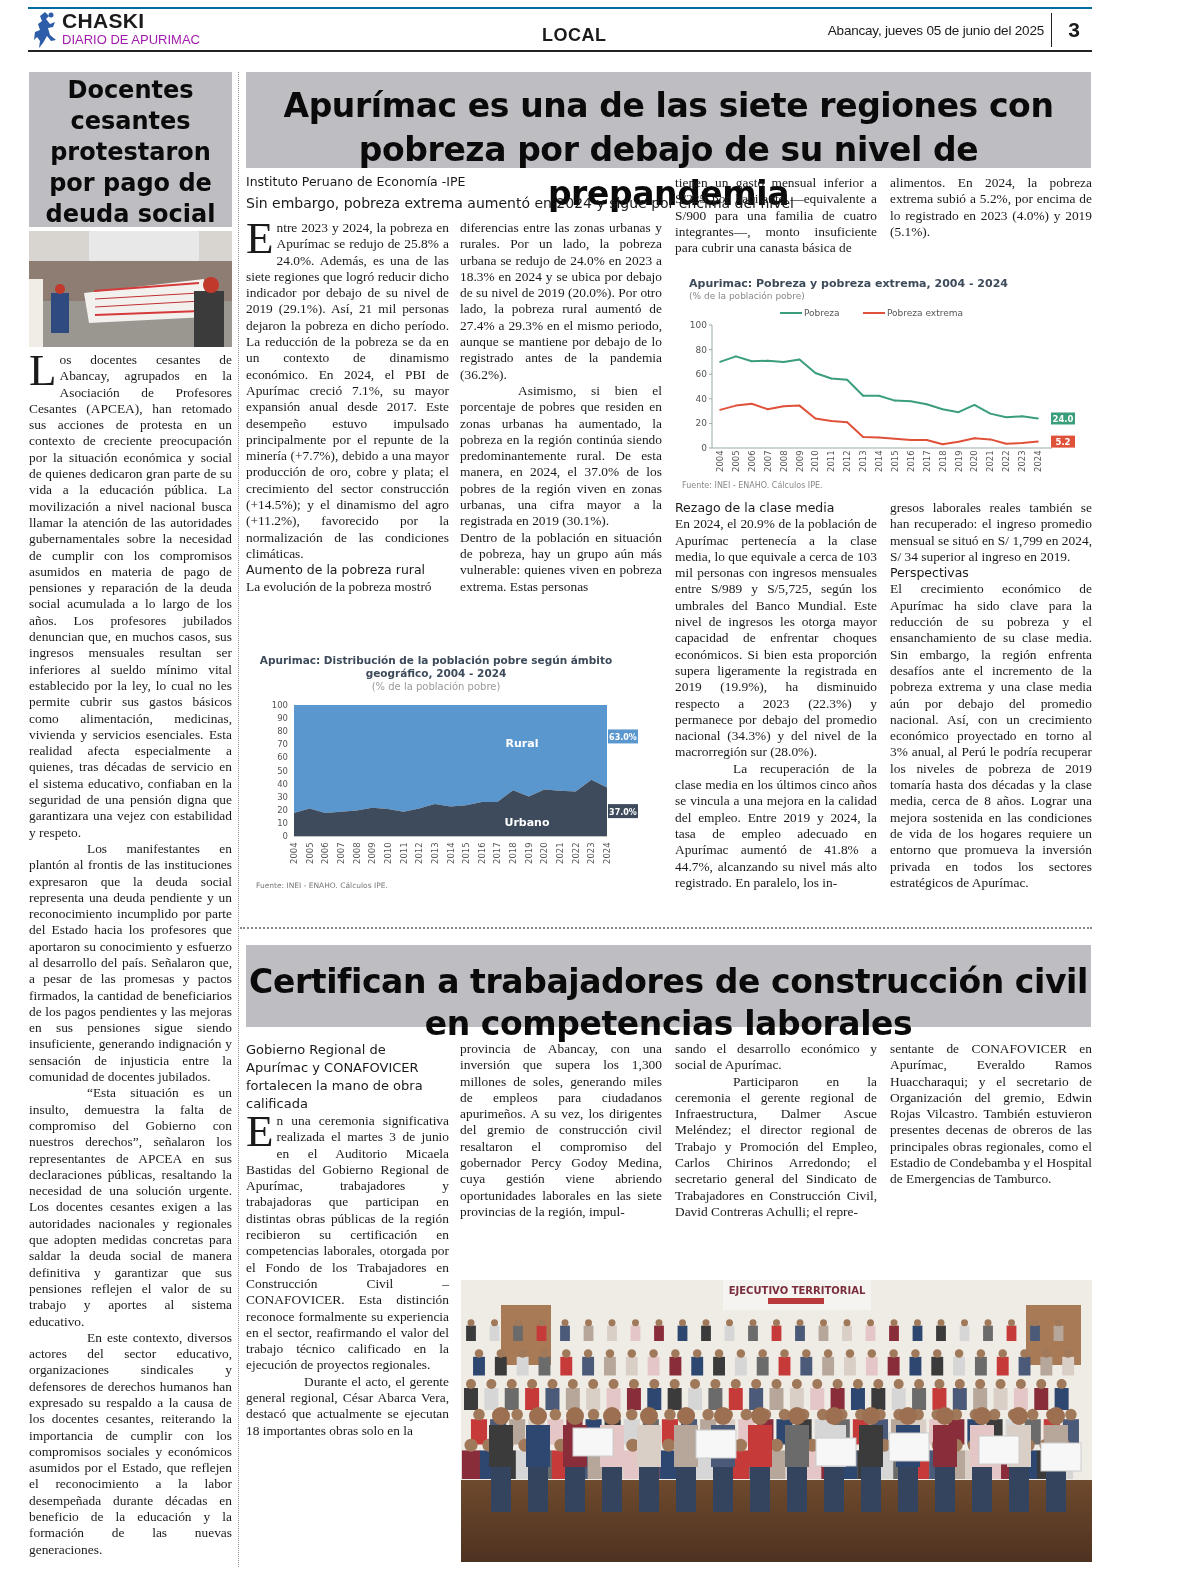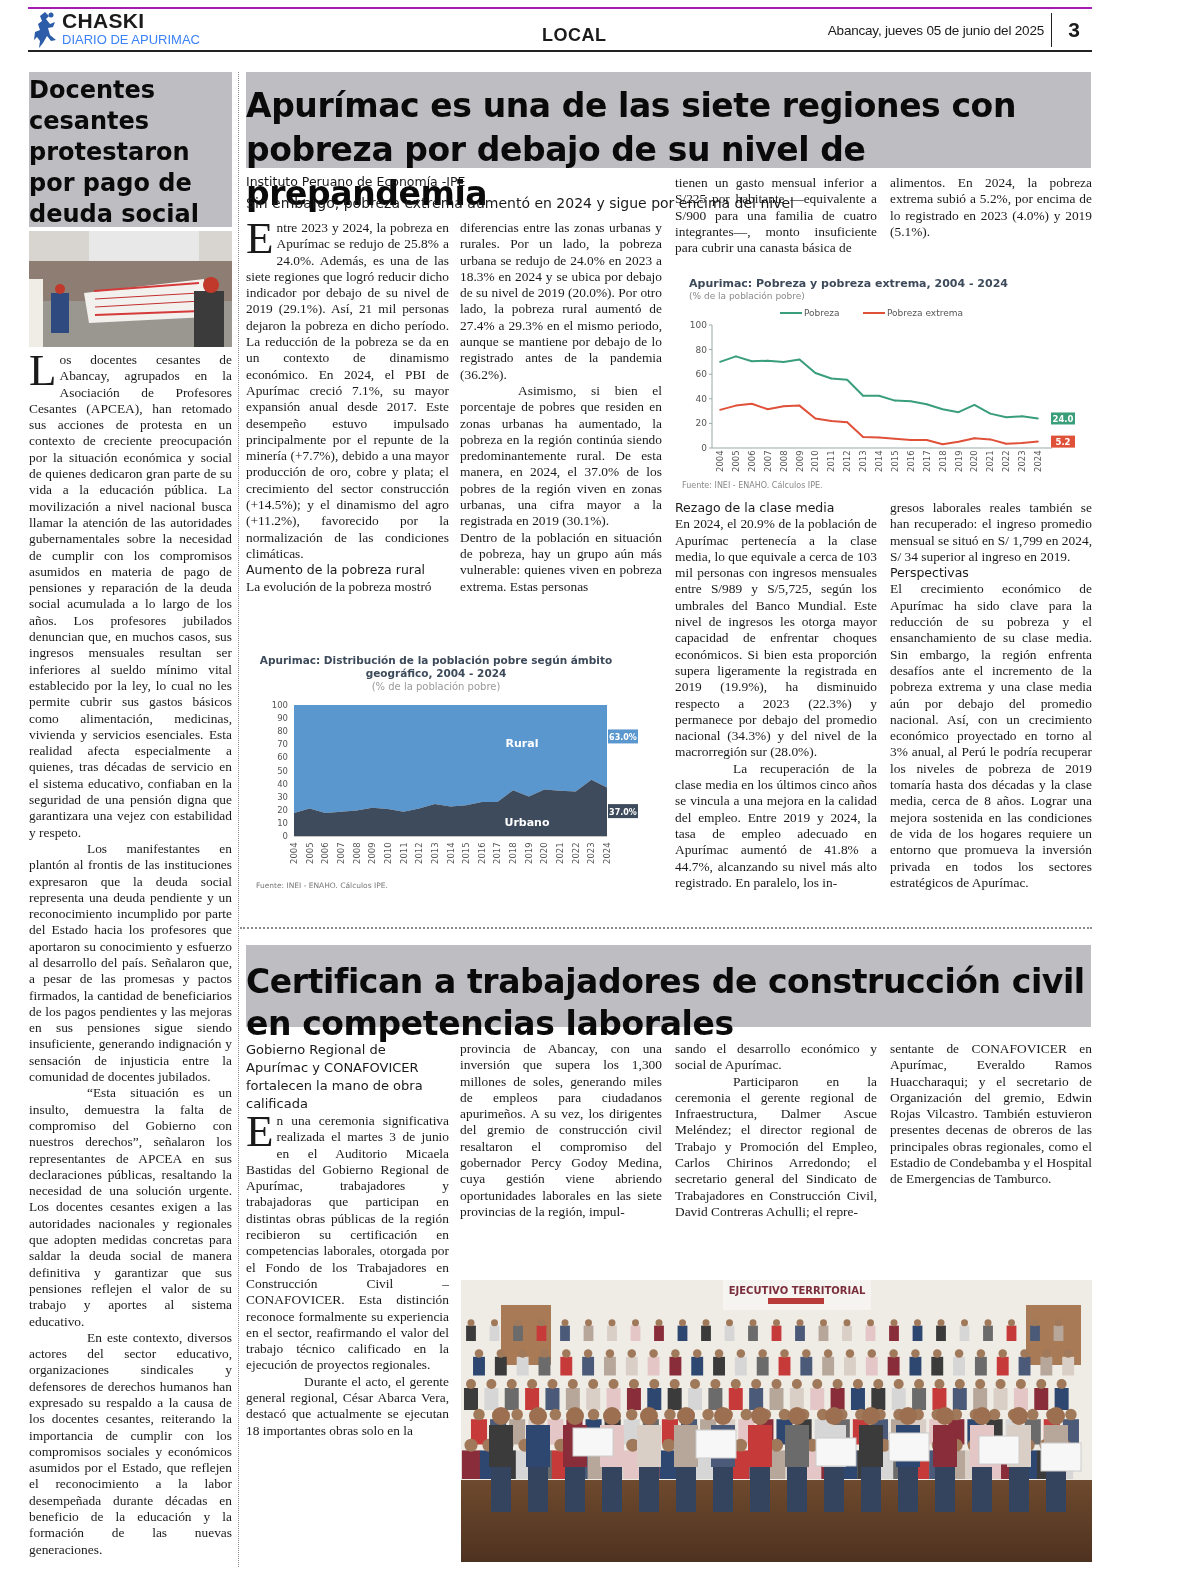--- a/index.html
+++ b/index.html
@@ -1,33 +1,33 @@
 <!DOCTYPE html>
 <html><head>
 <meta charset="utf-8">
 <style>
   * { box-sizing: border-box; margin: 0; padding: 0; }
   body { width: 1200px; height: 1575px; background: #fff; position: relative; overflow: hidden; color: #1a1a1a; font-family: "Liberation Serif", serif; }
 
   
-  .masthead { position: absolute; left: 28px; top: 7px; width: 1064px; height: 45px; border-top: 2px solid #a21caf; border-bottom: 2px solid #222; }
+  .masthead { position: absolute; left: 28px; top: 7px; width: 1064px; height: 45px; border-top: 2px solid #0369a1; border-bottom: 2px solid #222; }
   .logo-icon { position: absolute; left: 3px; top: 1px; width: 30px; height: 40px; }
   .brand { position: absolute; left: 34px; top: 1px; font-family: "Liberation Sans", sans-serif; line-height: 1; }
   .brand .name { font-weight: bold; font-size: 21px; color: #1b1b1b; letter-spacing: 0.3px; }
-  .brand .sub { font-size: 13px; color: #3b82f6; margin-top: 2px; }
+  .brand .sub { font-size: 13px; color: #a21caf; margin-top: 2px; }
   .section-name { position: absolute; left: 514px; top: 16px; font-family: "Liberation Sans", sans-serif; font-weight: bold; font-size: 18px; letter-spacing: 0.5px; }
   .dateline { position: absolute; right: 48px; top: 14px; font-family: "Liberation Sans", sans-serif; font-size: 13.5px; letter-spacing: -0.2px; }
   .page-sep { position: absolute; right: 40px; top: 4px; width: 1px; height: 34px; background: #222; }
   .page-num { position: absolute; right: 12px; top: 9px; font-family: "Liberation Sans", sans-serif; font-weight: bold; font-size: 21px; }
 
   
   .vrule { position: absolute; border-left: 1px dotted #8a8a8a; }
   .hrule { position: absolute; border-top: 2px dotted #8a8a8a; }
 
-  .headbox { position: absolute; background: #bdbdc2; font-family: "DejaVu Sans", sans-serif; font-weight: bold; color: #0a0a0a; }
+  .headbox { position: absolute; background: #bdbdc2; text-align: center; font-family: "DejaVu Sans", sans-serif; font-weight: bold; color: #0a0a0a; }
   .h-left { left: 29px; top: 72px; width: 203px; height: 155px; font-size: 24px; line-height: 31px; padding-top: 3px; }
   .h-main { left: 246px; top: 72px; width: 845px; height: 96px; font-size: 33px; line-height: 44px; padding-top: 12px; letter-spacing: -0.4px; }
   .h-second { left: 246px; top: 945px; width: 845px; height: 82px; font-size: 33px; line-height: 42px; padding-top: 16px; letter-spacing: -0.4px; }
 
   .photo { position: absolute; overflow: hidden; }
 
   .col { position: absolute; font-size: 13.4px; line-height: 16.3px; text-align: justify; hyphens: manual; }
   .col p { margin: 0; }
   .indent { text-indent: 58px; }
   .dropcap { float: left; font-size: 45px; line-height: 33px; margin: 2px 3px 0 0; font-family: "Liberation Serif", serif; }

